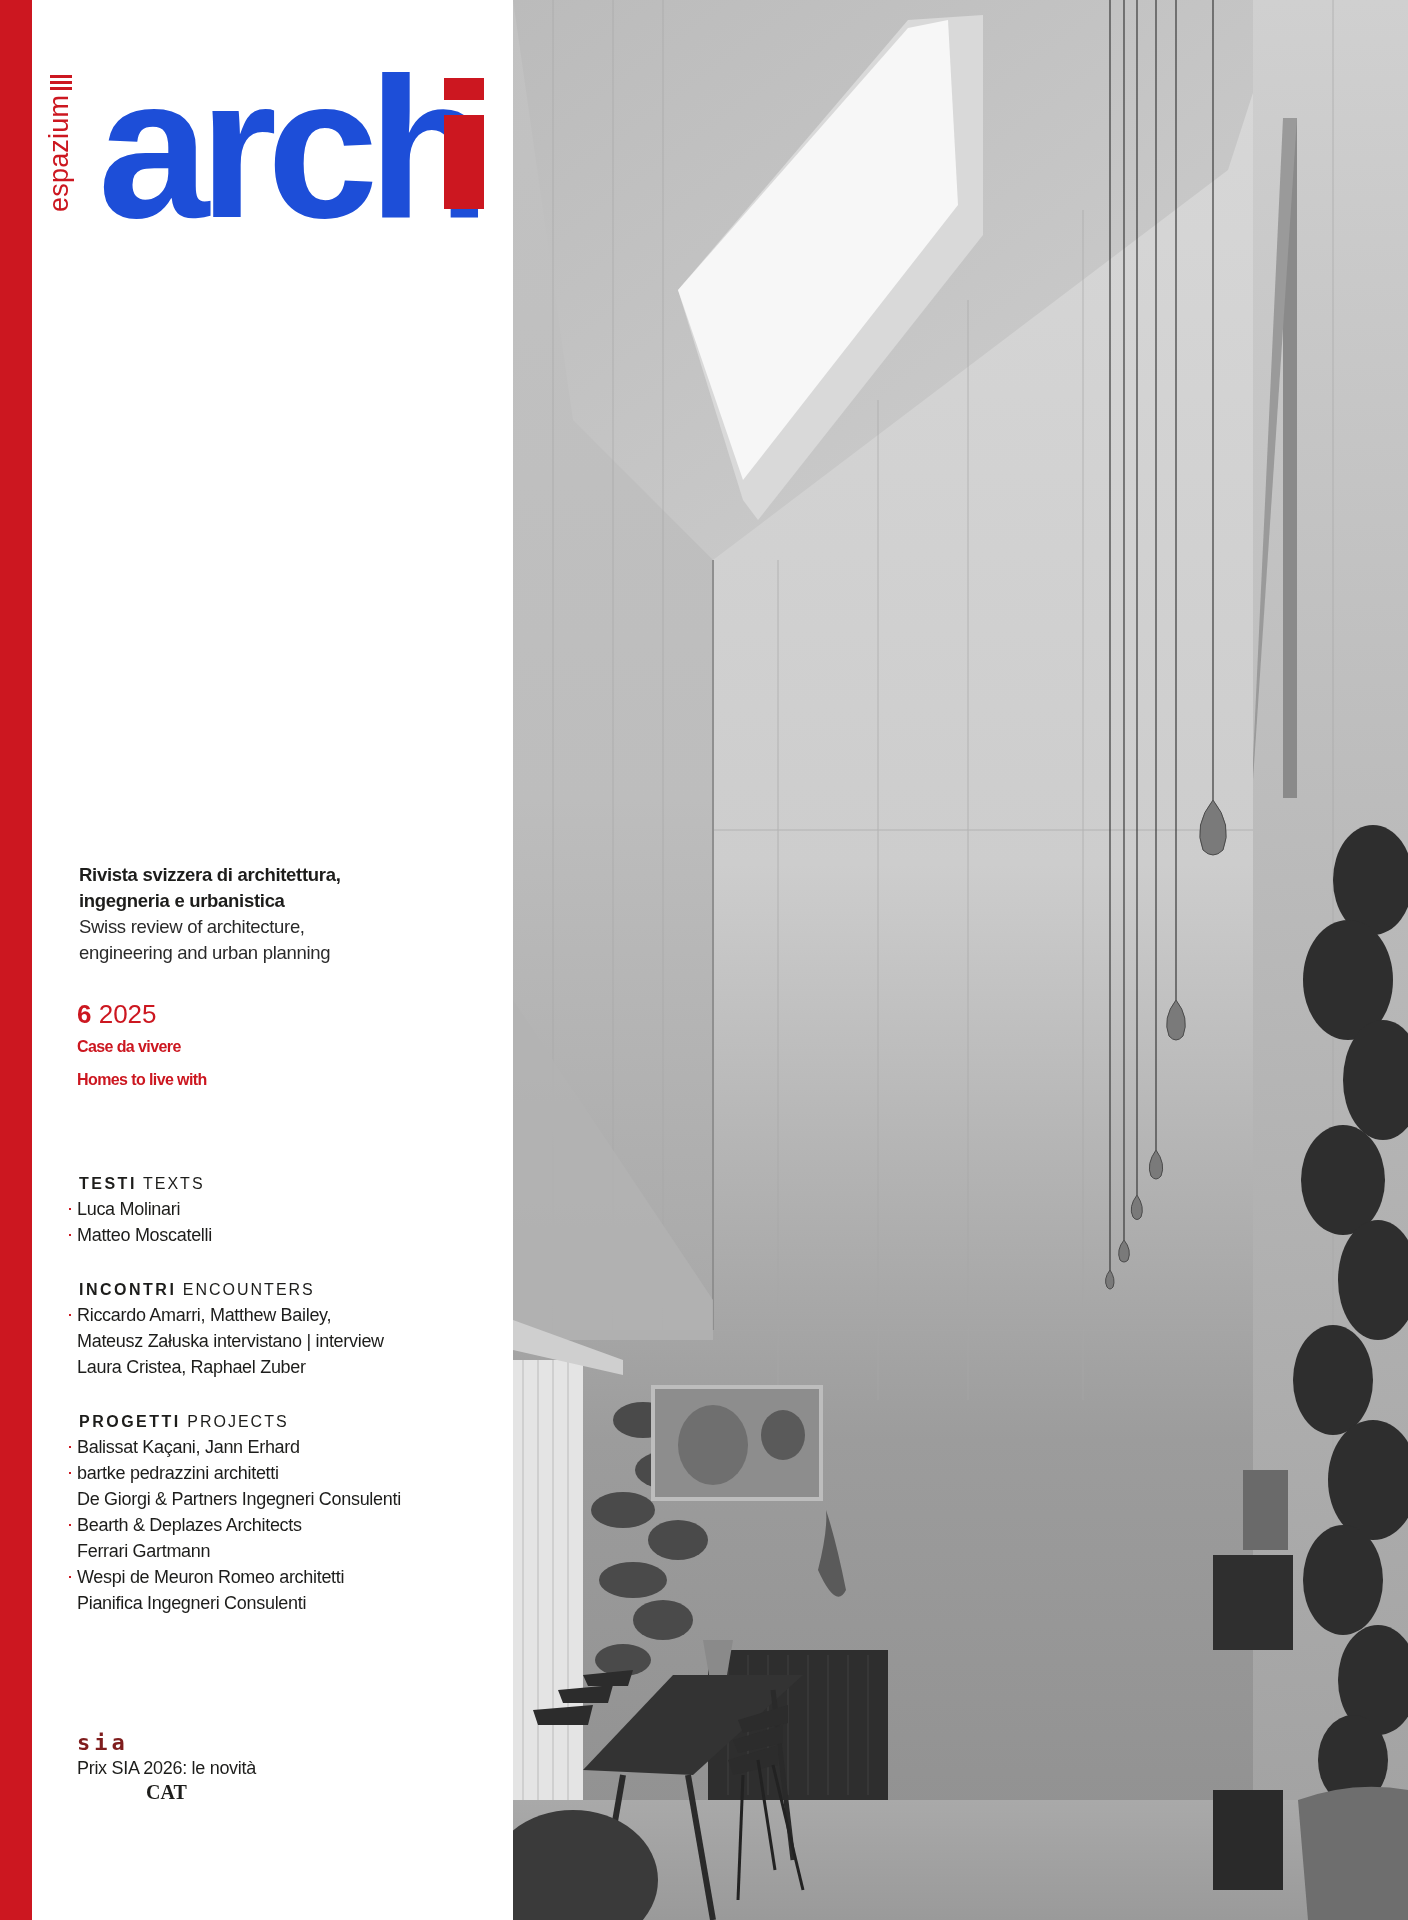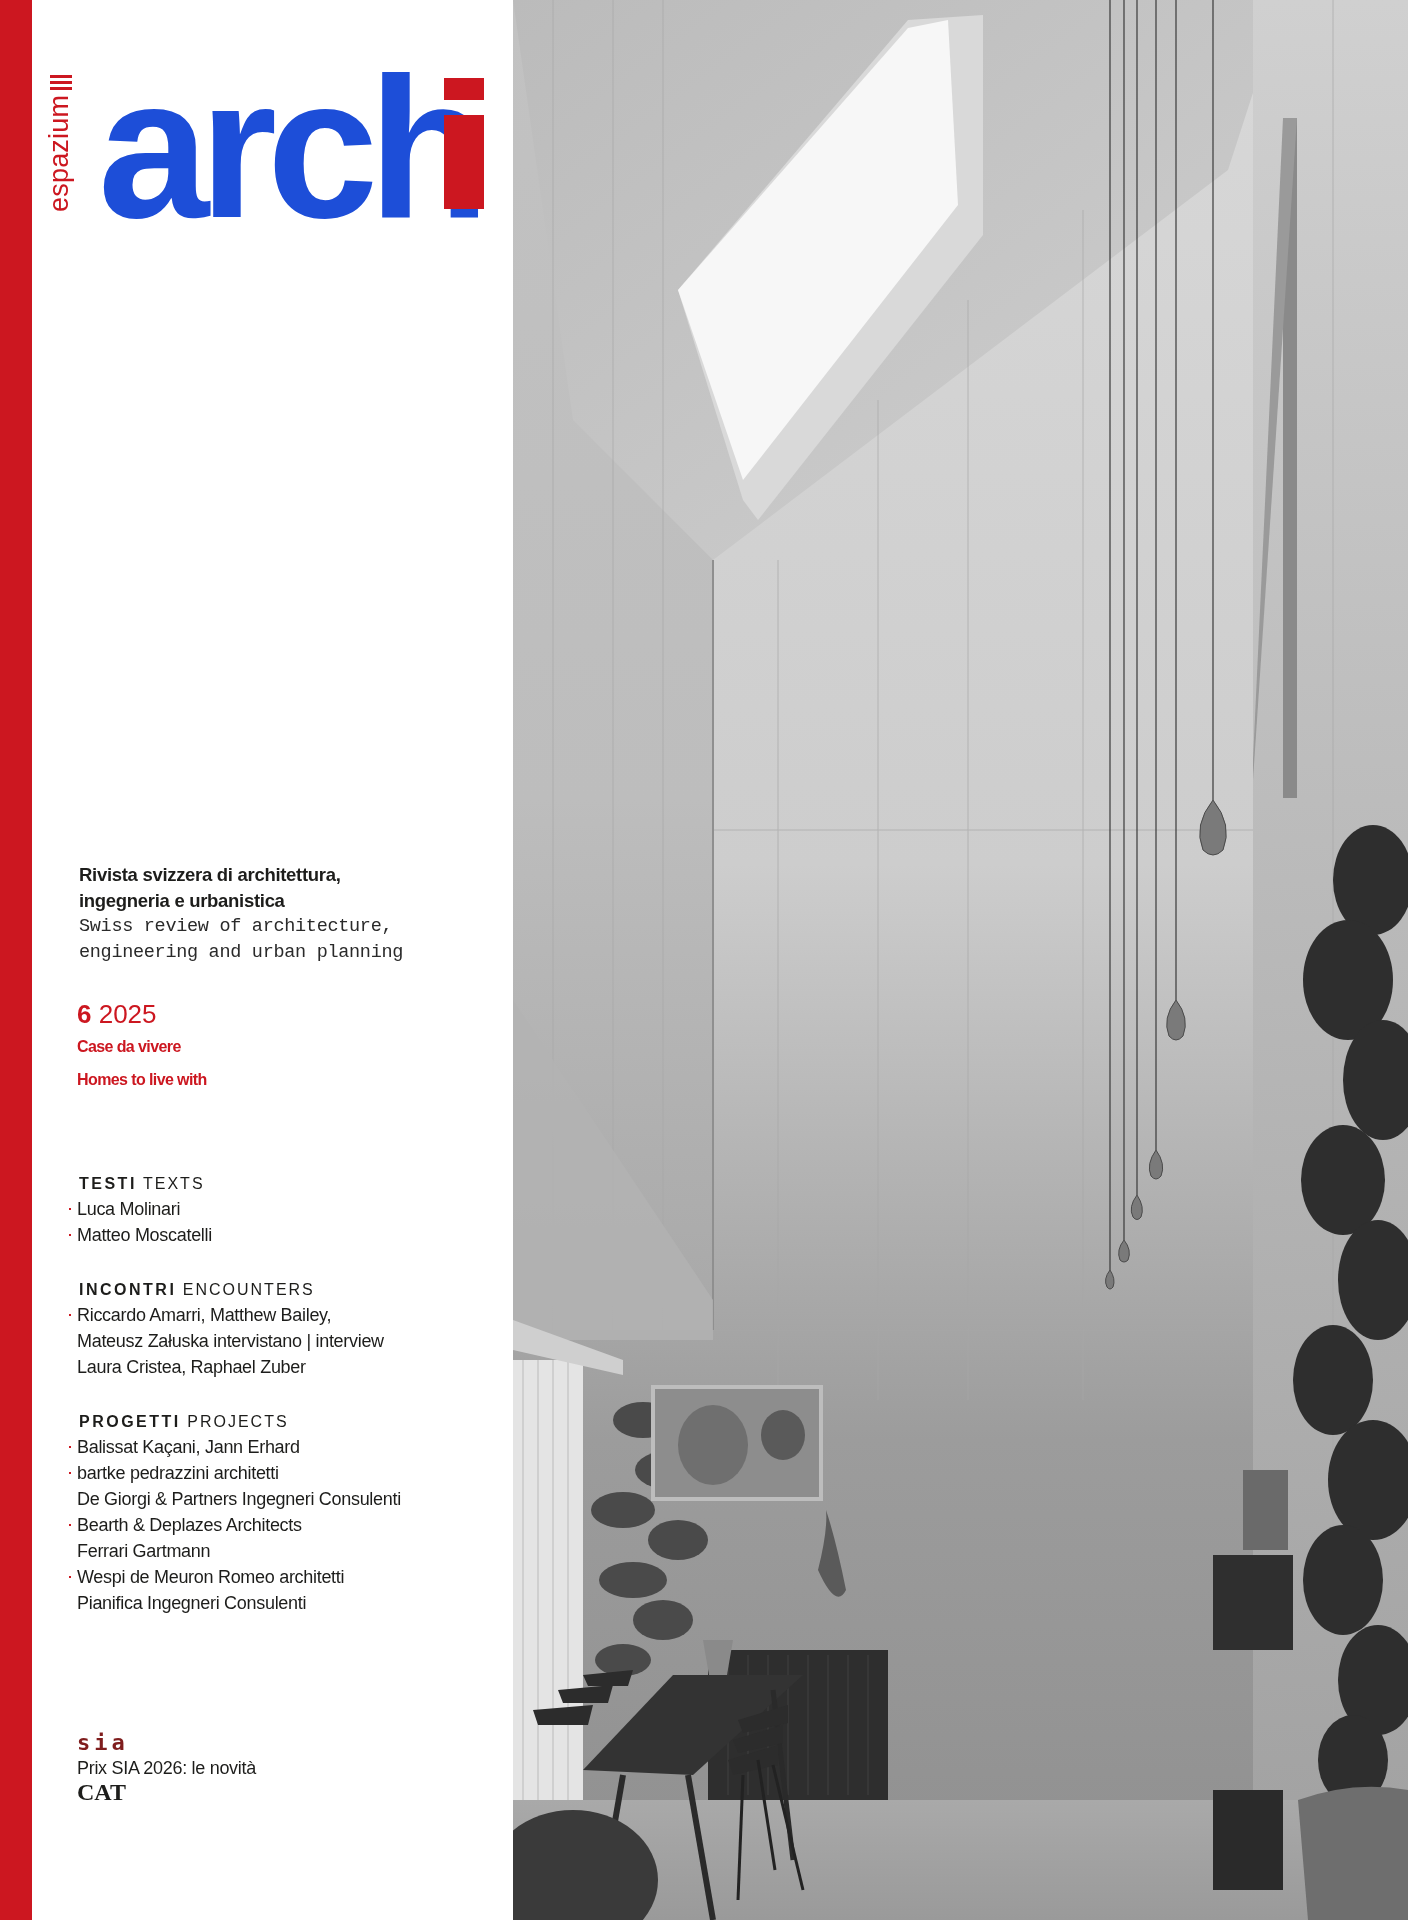--- a/index.html
+++ b/index.html
@@ -23,40 +23,40 @@
     font-family:"Liberation Sans", sans-serif; font-weight:bold;
     font-size:200px; line-height:180px; letter-spacing:-10px; color:#1d4ed8;
     white-space:nowrap;
   }
   .logo-i { position:absolute; left:444px; top:78px; width:40px; height:131px; }
   .logo-i .dot { position:absolute; left:0; top:0; width:40px; height:22px; background:#cc1720; }
   .logo-i .stem { position:absolute; left:0; top:37px; width:40px; height:94px; background:#cc1720; }
 
   .tagline { position:absolute; left:79px; top:862px; font-size:18.5px; line-height:26px; }
   .tagline .it { font-weight:bold; font-family:"Liberation Sans Narrow","Liberation Sans",sans-serif; letter-spacing:-0.3px; }
-  .tagline .en { color:#2a2a2a; letter-spacing:-0.3px;font-family:Liberation Mono, monospace; }
+  .tagline .en { color:#2a2a2a; letter-spacing:-0.3px; }
 
   .issue { position:absolute; left:77px; top:998px; color:#cc1720; }
   .issue .num-line { font-size:26px; line-height:32px; }
   .issue .num-line b { font-weight:bold; }
   .issue .title { font-size:16px; line-height:33px; font-weight:bold; letter-spacing:-0.6px; }
 
   .section { position:absolute; left:77px; font-size:18px; line-height:26px; letter-spacing:-0.3px; }
   .section .head { font-size:16px; letter-spacing:2px; line-height:24px; margin-left:2px;margin-top:48px; }
   .section .head b { font-weight:bold; letter-spacing:2.5px; }
   .section .item { position:relative; padding-left:0; margin-left:0; }
   .section .item .bul {
     position:absolute; left:-8px; top:12px; width:2px; height:2px; background:#cc1720;
   }
   .section .cont { display:block; }
 
   .sia { position:absolute; left:77px; top:1730px; }
   .sia .logo-sia { color:#7f1d1d; font-family:"DejaVu Sans Mono", monospace; font-weight:bold; font-size:22px; letter-spacing:4px; line-height:26px; }
   .sia .line { font-size:18px; line-height:25px; letter-spacing:-0.3px; }
-  .sia .cat { font-family:"Liberation Serif", serif; font-weight:bold; font-size:24px; line-height:22px; }
+  .sia .cat { font-family:"Liberation Serif", serif; font-weight:bold; font-size:20px; line-height:22px;text-align:center; }
 
   
   .photo { position:absolute; left:513px; top:0; width:895px; height:1920px; overflow:hidden;
     background:linear-gradient(180deg,#c9c9c9 0%,#d5d5d5 30%,#c4c4c4 55%,#9a9a9a 80%,#8a8a8a 100%); }
 </style>
 </head>
 <body>
 
 <div class="red-bar"></div>
 

